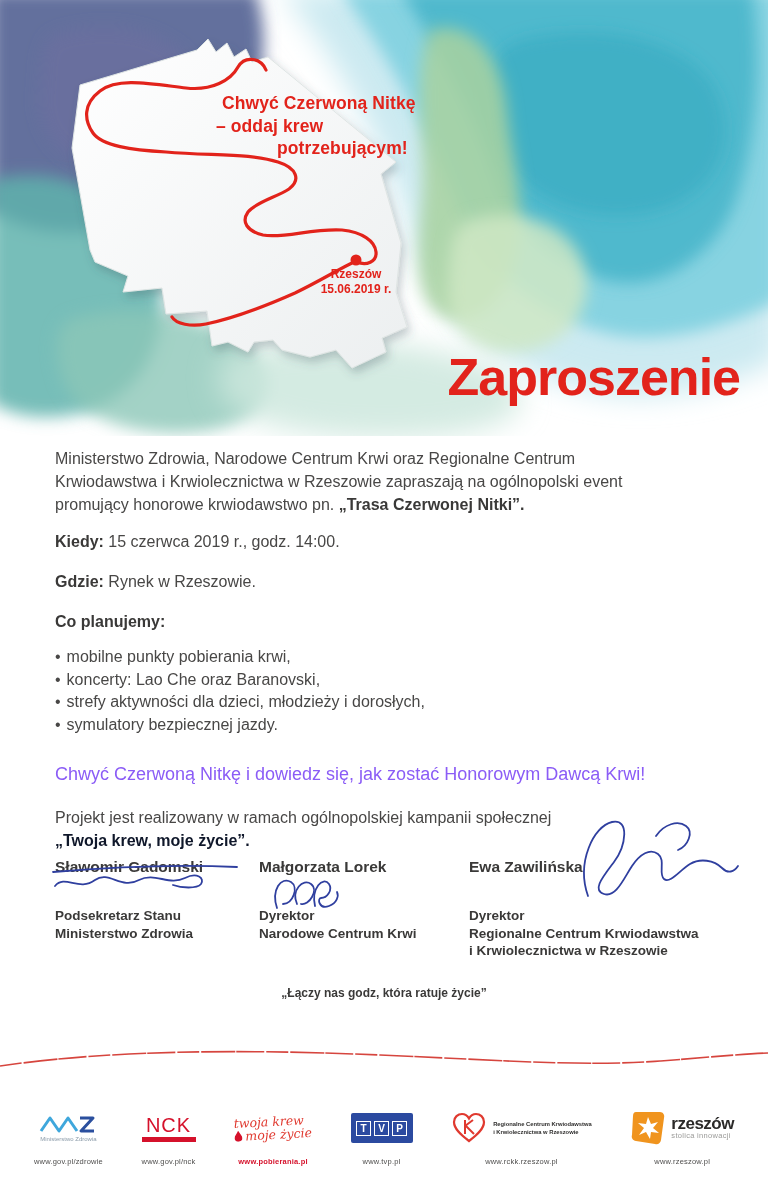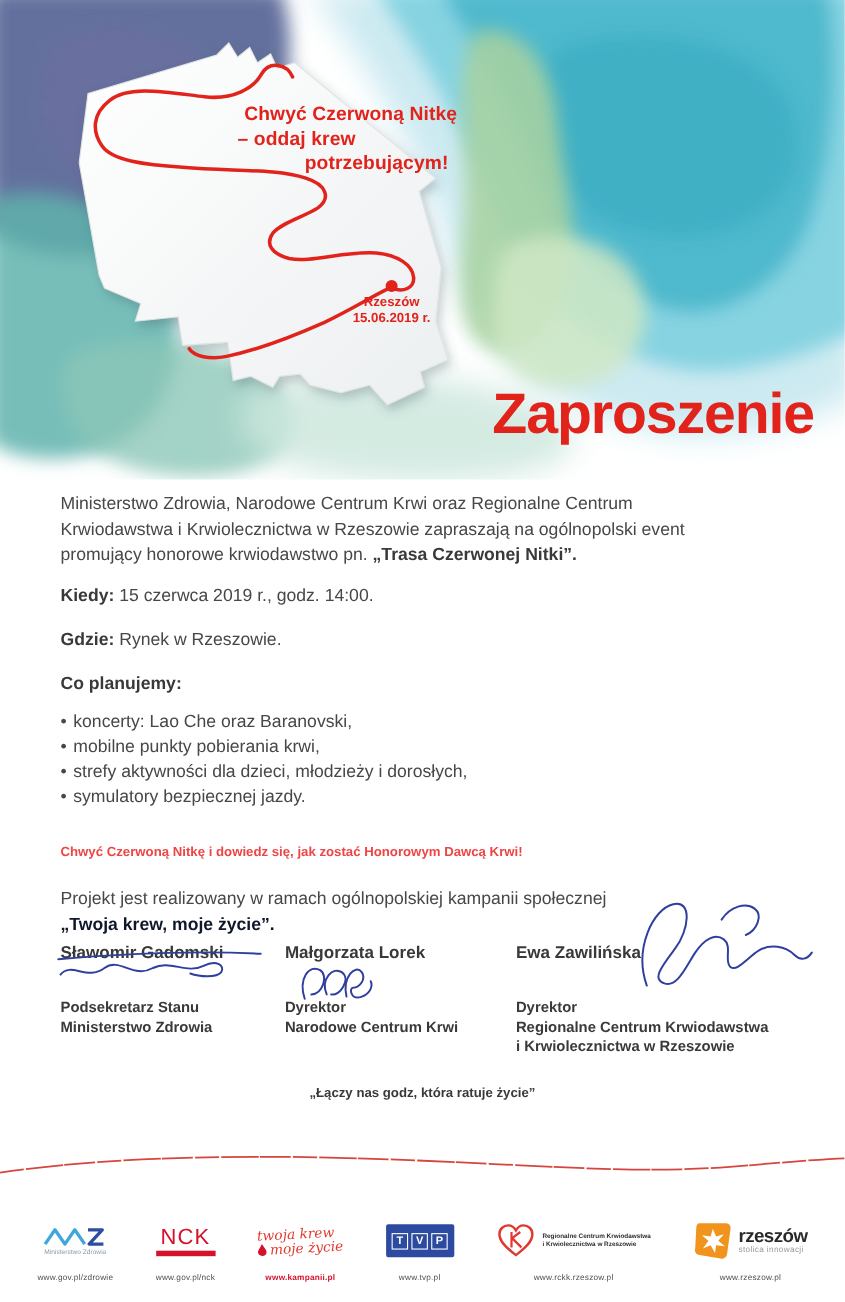--- a/index.html
+++ b/index.html
@@ -24,21 +24,21 @@
   .content { position:absolute; left:55px; top:447px; width:620px; font-size:16px; line-height:23px; }
   .content b, .label { color:#3a3938; }
   .intro { width:590px; }
   .event-name { font-weight:bold; color:#3a3938; }
   .line-when  { margin-top:14px; }
   .line-where { margin-top:17px; }
   .plan-heading { margin-top:17px; font-weight:bold; color:#3a3938; }
   .plan-list { margin-top:13px; list-style:none; }
   .plan-list li { line-height:22.5px; }
   .bullet { margin-right:6px; }
-  .cta { margin-top:27px; color:#ef4444; font-weight:bold; font-size:12px; }
+  .cta { margin-top:27px; color:#8b5cf6; font-weight:normal; font-size:18px; }
   .campaign { margin-top:20px; }
   .campaign-name { color:#0f172a; font-weight:bold; }
   
   .signatures { position:absolute; left:55px; top:858px; right:30px;
     display:grid; grid-template-columns:204px 210px 1fr; }
   .sig-col { position:relative; }
   .sig-name { font-size:15.5px; font-weight:bold; color:#3a3938; }
   .sig-roles { margin-top:31px; font-size:13.5px; font-weight:bold; color:#3a3938; line-height:17.5px; }
   .scribble { position:absolute; pointer-events:none; }
   .scribble path { fill:none; stroke:#2f3f9f; stroke-width:1.8; stroke-linecap:round; }
@@ -141,22 +141,22 @@
   <div class="content">
     <p class="intro"><span>Ministerstwo Zdrowia, Narodowe Centrum Krwi oraz Regionalne Centrum Krwiodawstwa i Krwiolecznictwa w Rzeszowie zapraszają na ogólnopolski event promujący honorowe krwiodawstwo pn. </span><span class="event-name">„Trasa Czerwonej Nitki”.</span></p>
 
     <p class="line-when"><b class="label">Kiedy:</b><span> 15 czerwca 2019 r., godz. 14:00.</span></p>
 
     <p class="line-where"><b class="label">Gdzie:</b><span> Rynek w Rzeszowie.</span></p>
 
     <p class="plan-heading">Co planujemy:</p>
 
     <ul class="plan-list">
+      <li><span class="bullet">•</span><span>mobilne punkty pobierania krwi,</span></li>
       <li><span class="bullet">•</span><span>koncerty: Lao Che oraz Baranovski,</span></li>
-      <li><span class="bullet">•</span><span>mobilne punkty pobierania krwi,</span></li>
       <li><span class="bullet">•</span><span>strefy aktywności dla dzieci, młodzieży i dorosłych,</span></li>
       <li><span class="bullet">•</span><span>symulatory bezpiecznej jazdy.</span></li>
     </ul>
 
     <p class="cta">Chwyć Czerwoną Nitkę i dowiedz się, jak zostać Honorowym Dawcą Krwi!</p>
 
     <p class="campaign"><span>Projekt jest realizowany w ramach ogólnopolskiej kampanii społecznej</span><br><span class="campaign-name">„Twoja krew, moje życie”.</span></p>
   </div>
 
   <div class="signatures">
@@ -236,21 +236,21 @@
         <div class="tk-stack">
           <div>twoja krew</div>
           <div class="tk-row">
             <svg width="8" height="11" viewBox="0 0 8 11">
               <path d="M4,0 C5.5,3 8,5.5 8,7.5 C8,9.5 6.2,11 4,11 C1.8,11 0,9.5 0,7.5 C0,5.5 2.5,3 4,0 Z" fill="#d5112b"></path>
             </svg>
             <span>moje życie</span>
           </div>
         </div>
       </div>
-      <div class="logo-url red">www.kampanii.pl</div>
+      <div class="logo-url red">www.pobierania.pl</div>
     </div>
 
     <div class="logo-cell">
       <div class="logo-box">
         <div class="tvp-box">
           <span class="tvp-letter">T</span>
           <span class="tvp-letter">V</span>
           <span class="tvp-letter">P</span>
         </div>
       </div>

